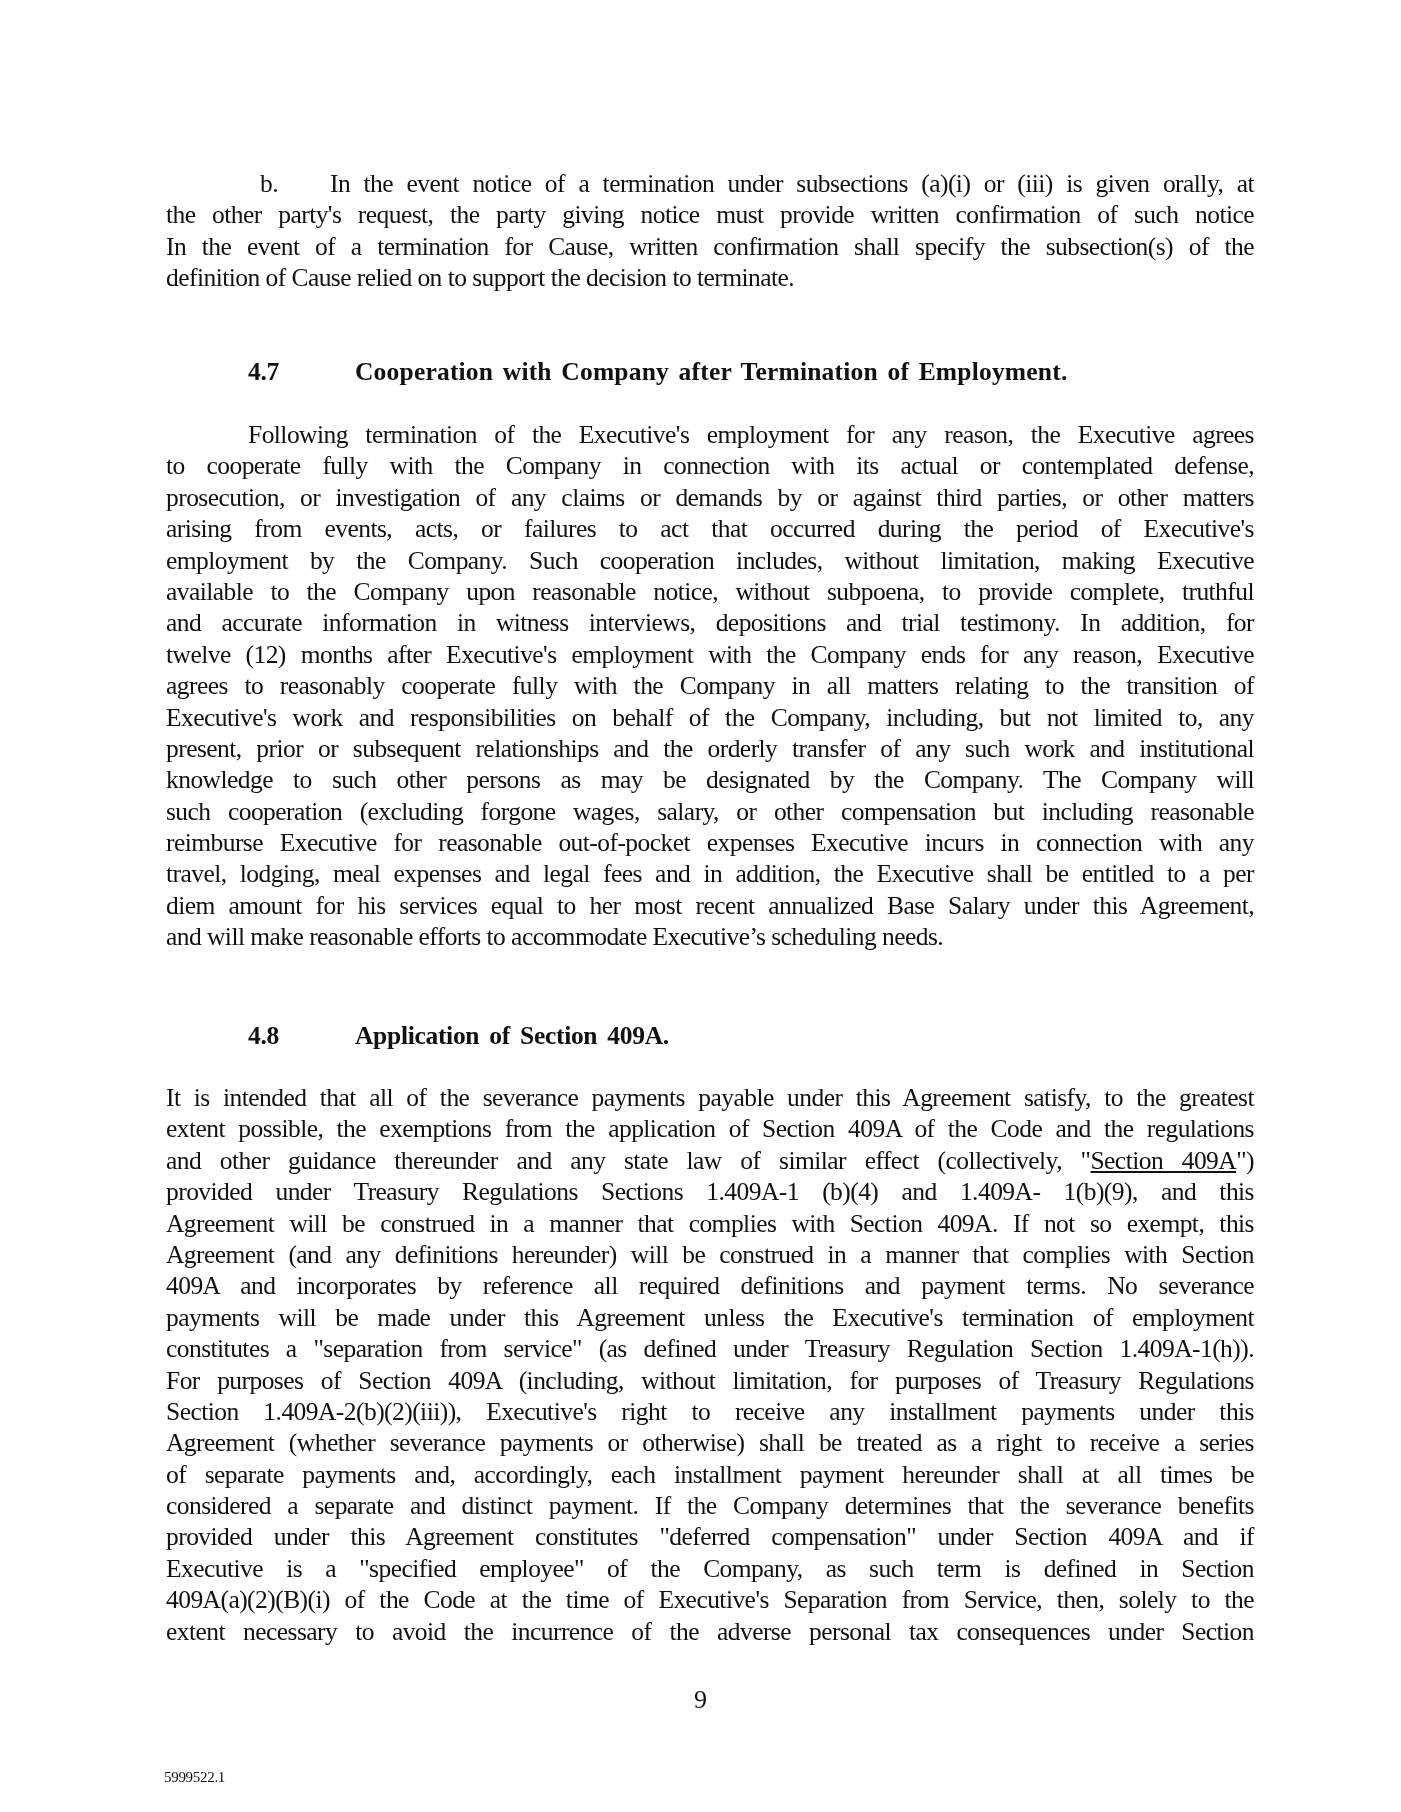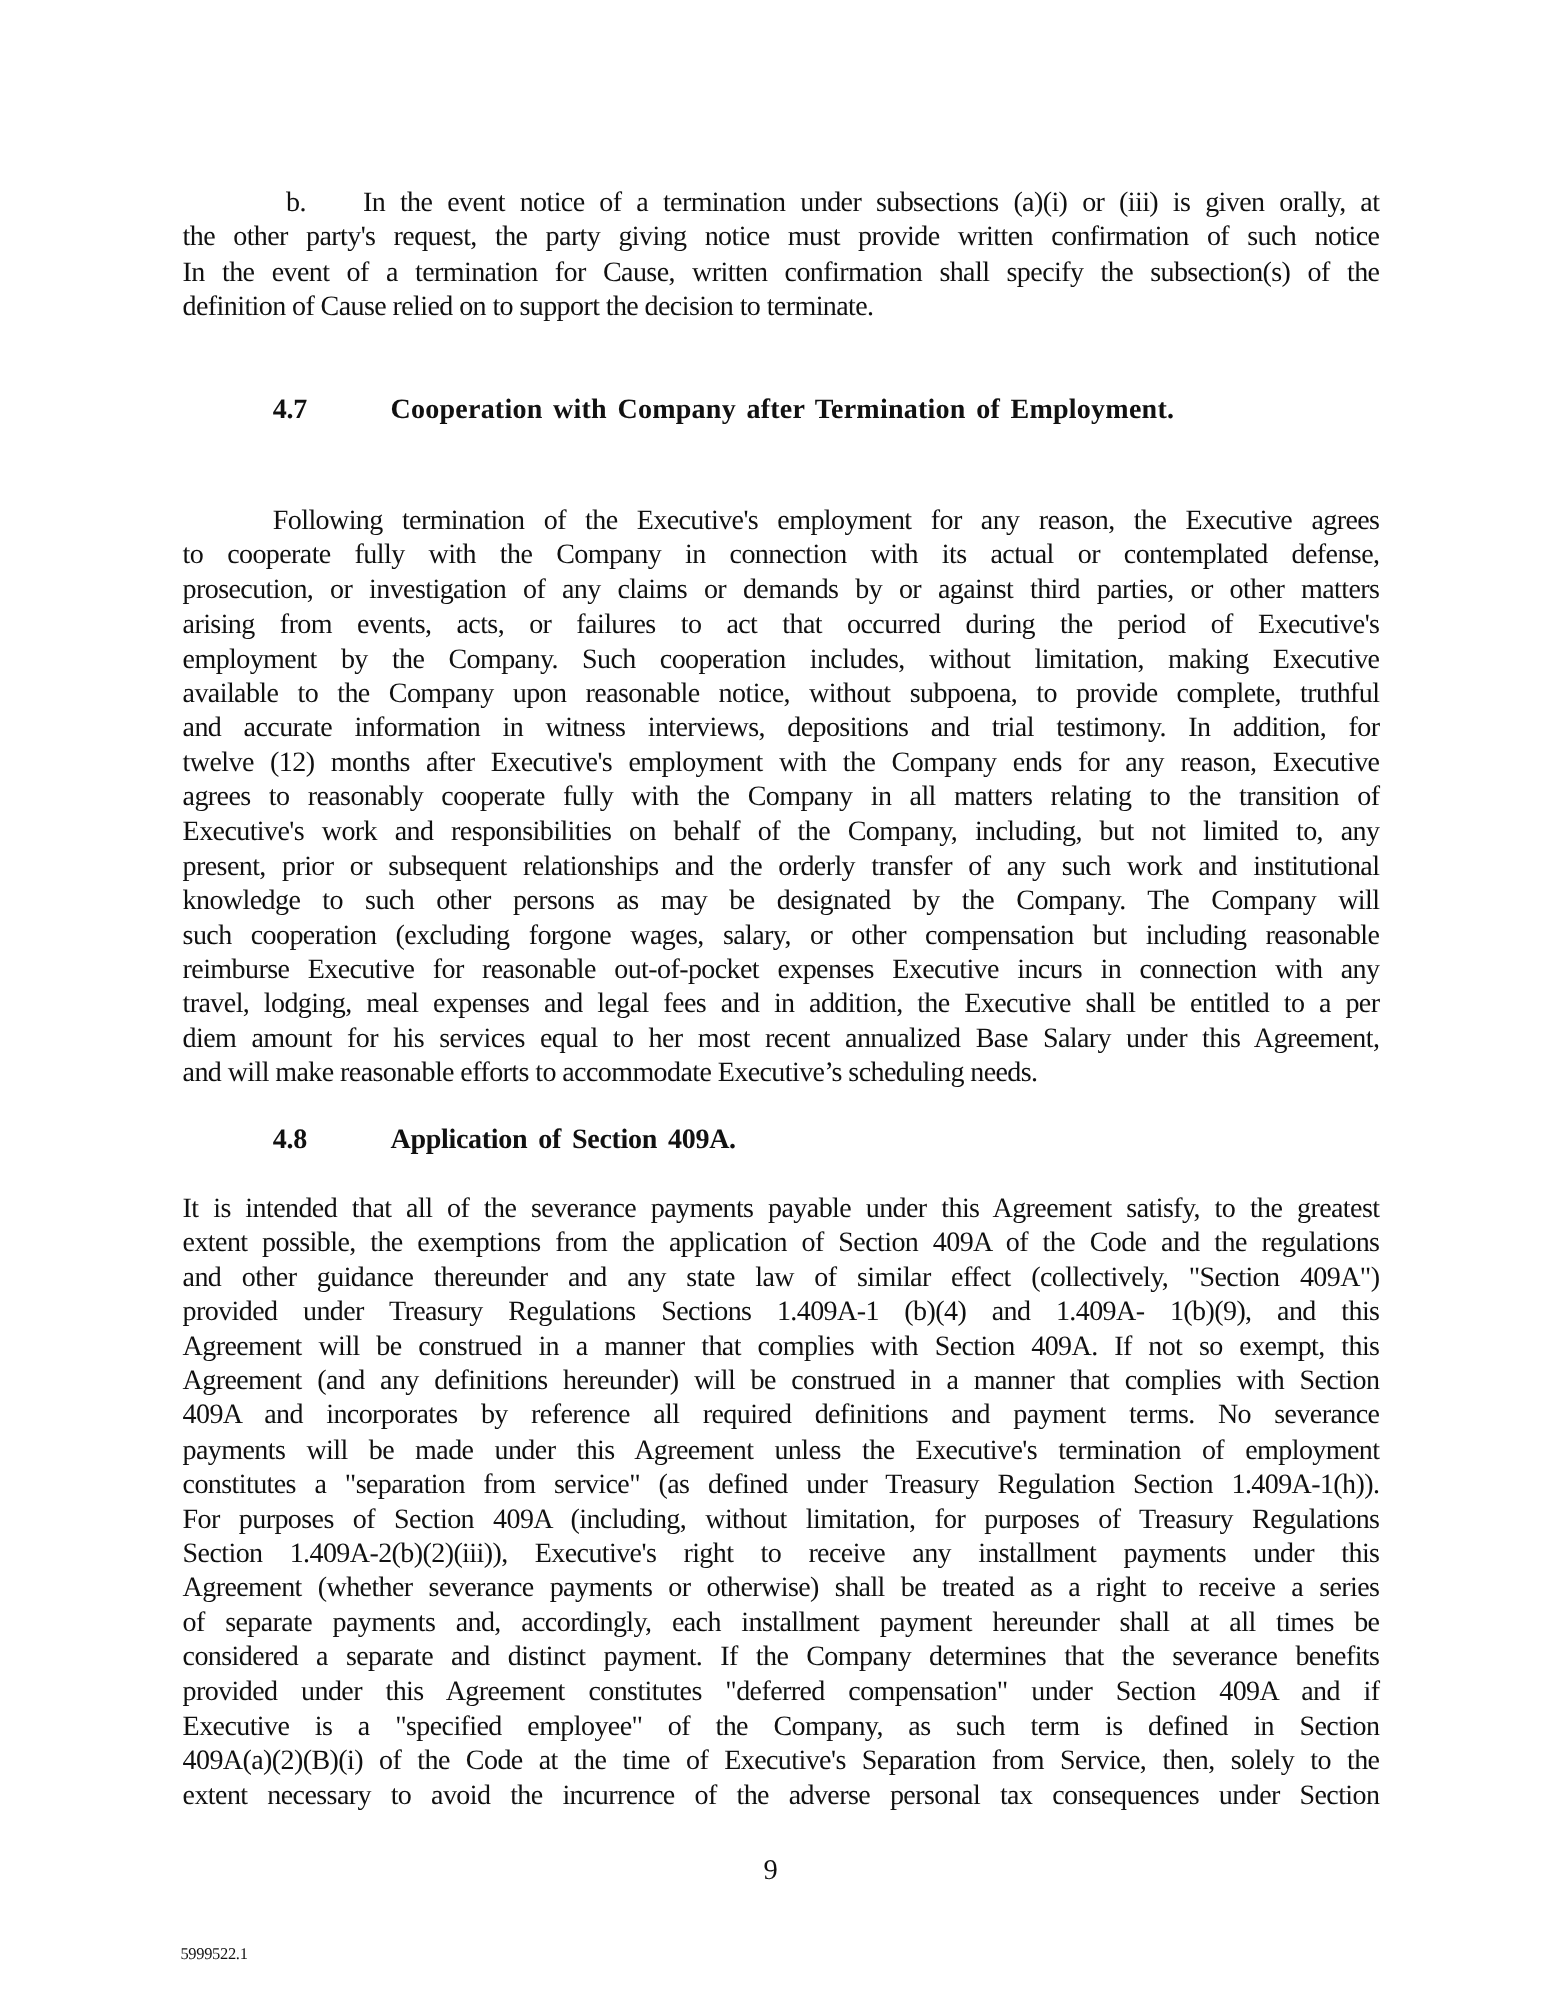--- a/index.html
+++ b/index.html
@@ -7,21 +7,21 @@
            font-family: "Liberation Serif", "DejaVu Serif", serif; color: #111111; }
     .page { position: absolute; left: 0; top: 0; width: 1401px; height: 1812px; }
     .col { position: absolute; left: 166px; width: 1088px; }
     .line { height: 31.4px; line-height: 31.4px; font-size: 25.5px; white-space: nowrap;
             text-align: justify; text-align-last: justify; letter-spacing: -0.55px; word-spacing: 0px; }
     .line.last { text-align-last: left; }
     .heading { position: absolute; font-weight: bold; font-size: 25.5px;
                line-height: 31.4px; white-space: nowrap; letter-spacing: -0.3px; }
     .heading .num { position: absolute; left: 0; top: 0; }
     .heading .title { position: absolute; top: 0; white-space: nowrap; margin-left: 25px; }
-    .u { }
+    .u { text-decoration: underline; }
     .pagenum { position: absolute; left: 694px; top: 1684px; font-size: 26px; line-height: 31px; }
     .docid { position: absolute; left: 164px; top: 1768px; font-size: 15px; line-height: 18px; letter-spacing: -0.3px; }
   </style>
 </head>
 <body>
 
 <div class="page">
 
   <div class="col" style="top:168px;">
     <div class="line" style="padding-left:164px; width:924px; position:relative;">
@@ -32,21 +32,21 @@
     <div class="line">In the event of a termination for Cause, written confirmation shall specify the subsection(s) of the</div>
     <div class="line last">definition of Cause relied on to support the decision to terminate.</div>
   </div>
 
   <div class="heading" style="left:248px; top:356px; width:900px; height:32px;">
     <span class="num">4.7</span>
     <span class="title" style="left:82px; letter-spacing:0.2px; word-spacing:3px;">Cooperation with Company after Termination of Employment.</span>
   </div>
 
   <div class="col" style="top:419px;">
-    <div class="line" style="padding-left:82px; width:1006px;margin-top:38px;">Following termination of the Executive's employment for any reason, the Executive agrees</div>
+    <div class="line" style="padding-left:82px; width:1006px;">Following termination of the Executive's employment for any reason, the Executive agrees</div>
     <div class="line">to cooperate fully with the Company in connection with its actual or contemplated defense,</div>
     <div class="line">prosecution, or investigation of any claims or demands by or against third parties, or other matters</div>
     <div class="line">arising from events, acts, or failures to act that occurred during the period of Executive's</div>
     <div class="line">employment by the Company. Such cooperation includes, without limitation, making Executive</div>
     <div class="line">available to the Company upon reasonable notice, without subpoena, to provide complete, truthful</div>
     <div class="line">and accurate information in witness interviews, depositions and trial testimony. In addition, for</div>
     <div class="line">twelve (12) months after Executive's employment with the Company ends for any reason, Executive</div>
     <div class="line">agrees to reasonably cooperate fully with the Company in all matters relating to the transition of</div>
     <div class="line">Executive's work and responsibilities on behalf of the Company, including, but not limited to, any</div>
     <div class="line">present, prior or subsequent relationships and the orderly transfer of any such work and institutional</div>

